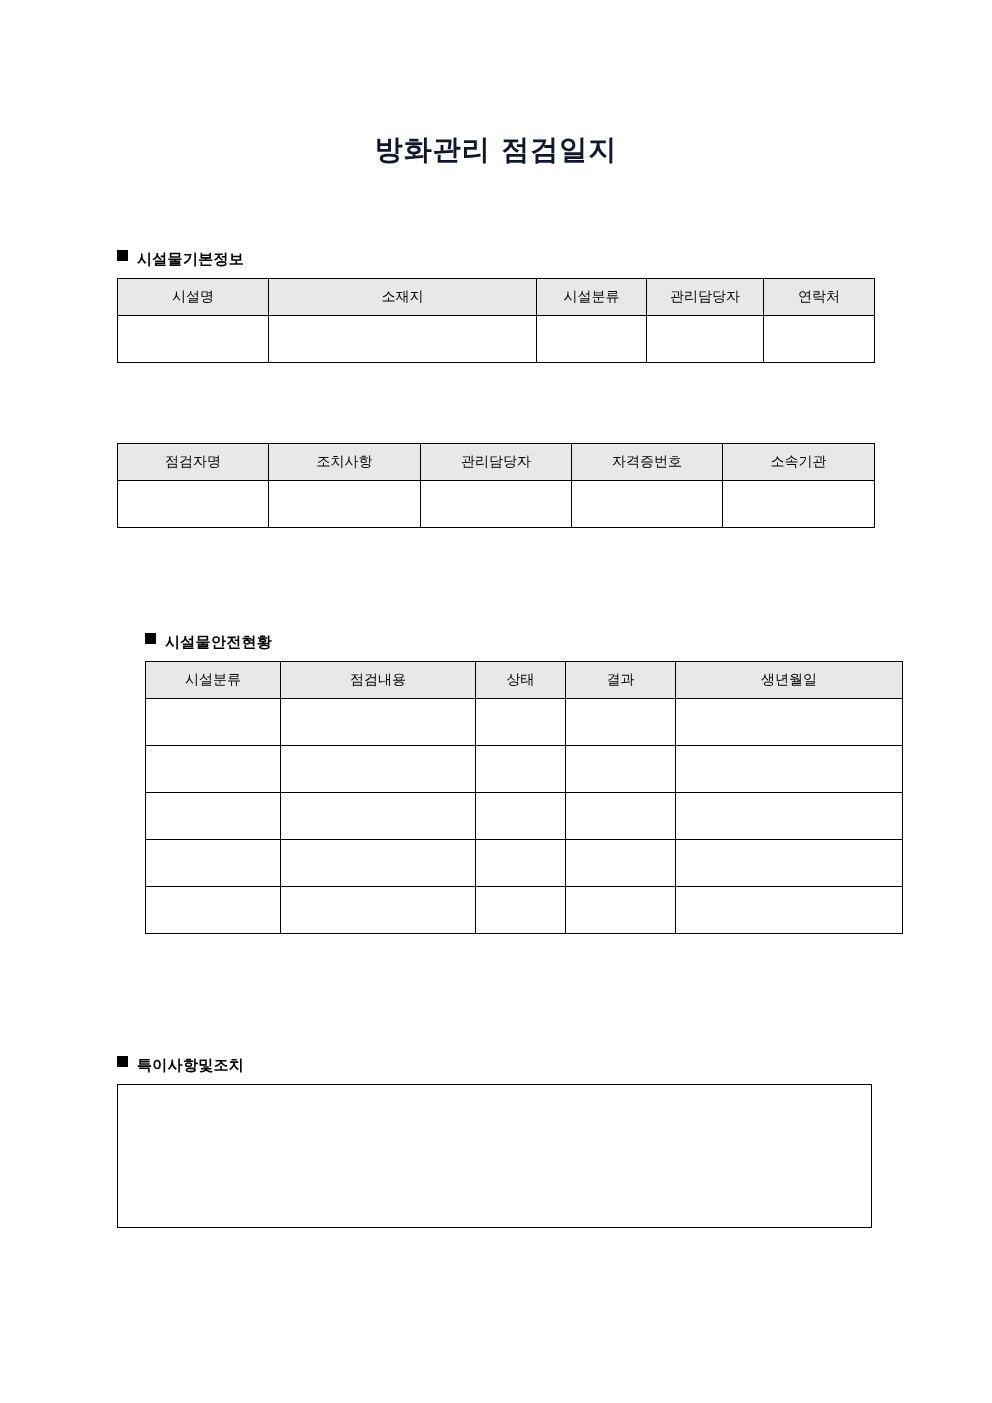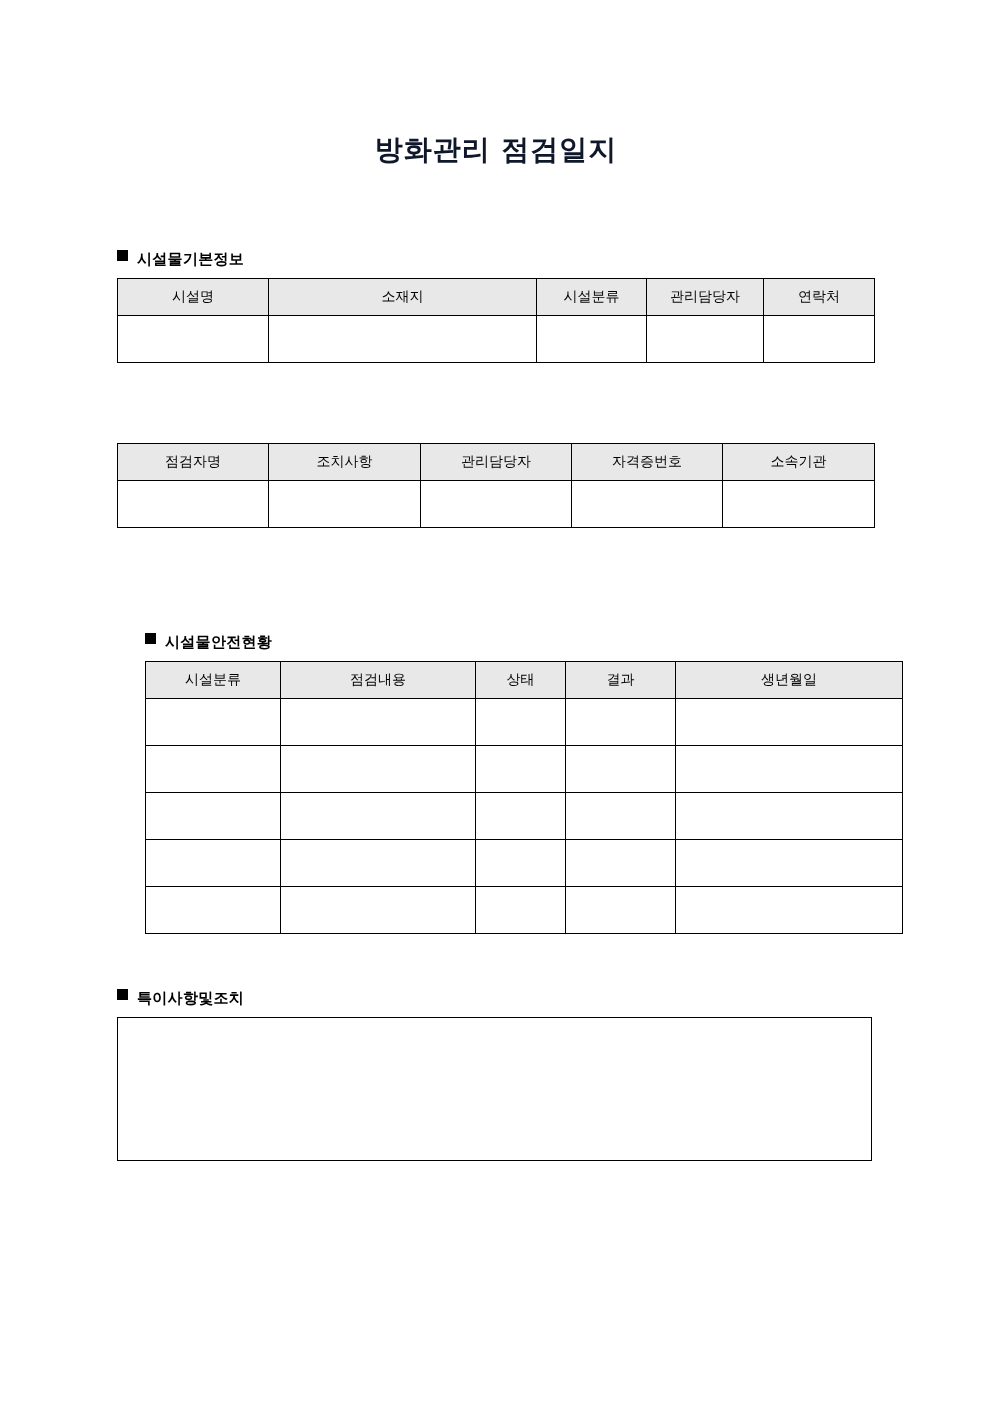--- a/index.html
+++ b/index.html
@@ -94,21 +94,21 @@
     height: 144px;
     border: 1px solid #000000;
     background: #ffffff;
     box-sizing: border-box;
   }
 
   
   #sec-facility      { top: 250px; }
   #sec-inspector     { top: 443px; }
   #sec-safety        { top: 633px; padding-left: 28px; }
-  #sec-notes         { top: 989px; }
+  #sec-notes         { top: 1056px; }
 </style>
 </head>
 <body>
 
 <div class="page">
 
   <div class="doc-title">방화관리 점검일지</div>
 
   <div class="section" id="sec-facility">
     <div class="section-heading">

